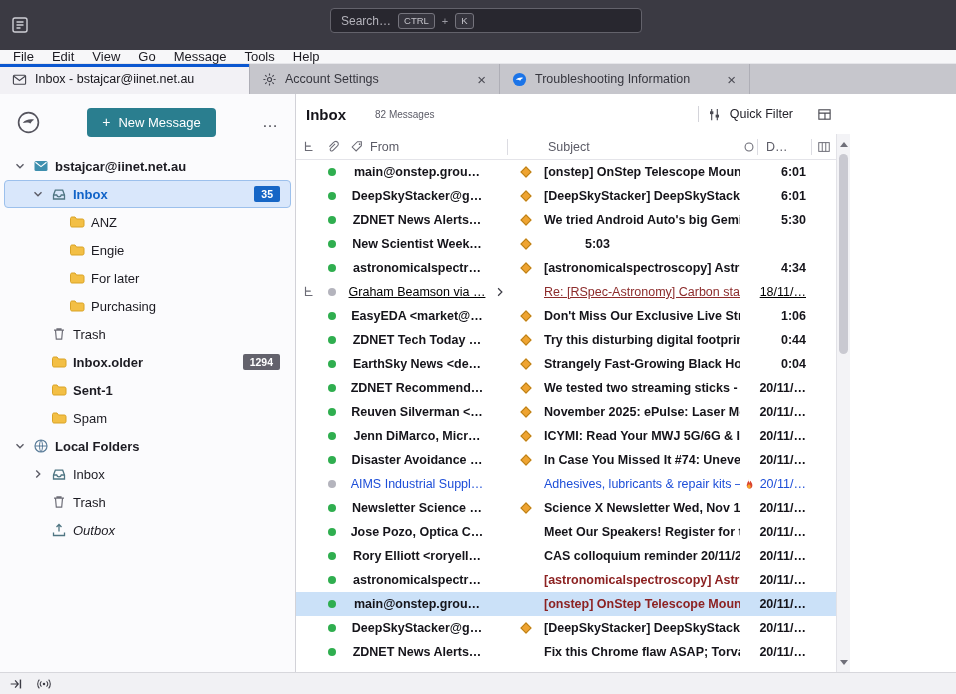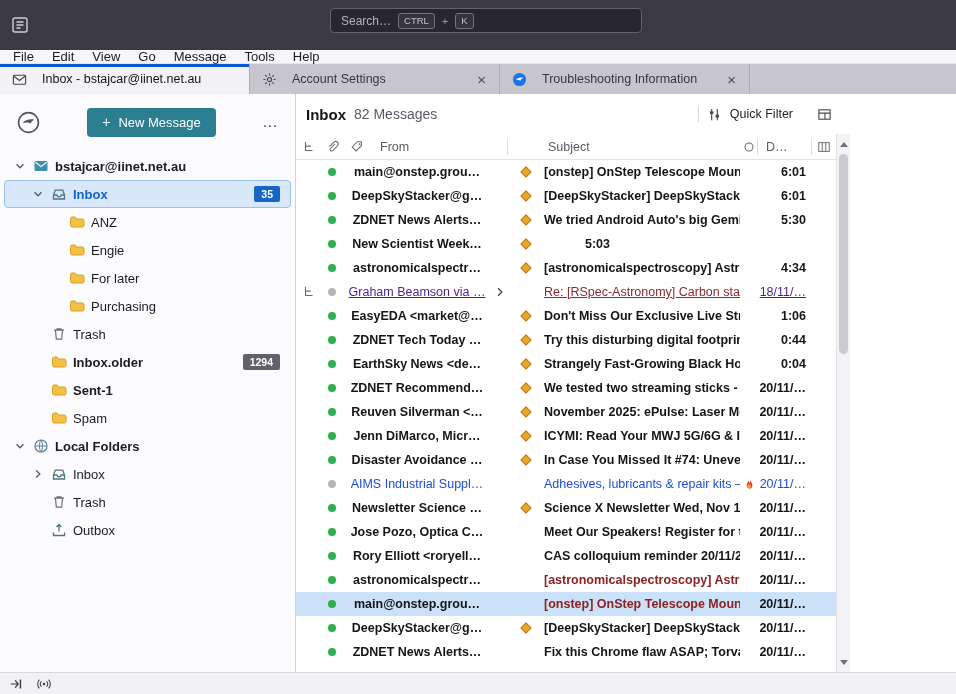--- a/index.html
+++ b/index.html
@@ -16,21 +16,21 @@
     color:#b4b3bb;font-size:12px}
   .kbd{border:1px solid #75747d;border-radius:3px;padding:1px 5px;font-size:9.5px;color:#c3c2c9;background:#35343d;line-height:12px}
   .kbd-join{color:#9a99a2;font-size:11px}
 
   
   .menu-bar{height:14px;background:#f7f7f9;border-bottom:1px solid #e6e6ea;display:flex;align-items:center;padding-left:4px;flex:none}
   .menu-item{padding:0 9px;font-size:13px;color:#1c1b22;line-height:26px;cursor:default}
 
   
   .tab-bar{height:30px;background:#c6c6cc;display:flex;flex:none}
-  .tab{width:250px;flex:none;display:flex;align-items:center;gap:15px;padding:0 8px 0 12px;
+  .tab{width:250px;flex:none;display:flex;align-items:center;gap:8px;padding:0 8px 0 12px;
     border-right:1px solid #aeaeb6;font-size:12.5px;color:#36363e;position:relative;cursor:default}
   .tab.active{background:#f2f1f5;color:#15141a}
   .tab.active::before{content:"";position:absolute;left:0;top:0;right:0;height:3px;background:#0b57d0}
   .tab-icon{width:15px;height:15px;flex:none}
   .tab-icon svg{width:15px;height:15px;display:block}
   .tab-label{flex:1;white-space:nowrap;overflow:hidden;text-overflow:ellipsis}
   .tab-close{font-size:15px;color:#4c4c55;padding:0 5px;line-height:1}
 
   
   .main{flex:1;display:flex;min-height:0}
@@ -56,42 +56,42 @@
   .f-icon svg{width:16px;height:16px;display:block}
   .f-label{flex:1;white-space:nowrap;overflow:hidden}
   .badge{margin-right:10px;border-radius:2px;font-size:10.5px;color:#fff;padding:2px 7px;font-weight:bold}
   .badge.blue{background:#1666c6}
   .badge.gray{background:#63626c}
 
   
   .list-pane{width:555px;flex:none;background:#fff;border-left:1px solid #d2d2d8;display:flex;flex-direction:column;position:relative}
   .list-header{height:40px;flex:none;display:flex;align-items:center;padding:0 10px;gap:8px}
   .lh-title{font-size:15px;font-weight:bold}
-  .lh-count{font-size:14px;color:#5b5b66;margin-left:0}
+  .lh-count{font-size:10px;color:#5b5b66;margin-left:21px}
   .lh-spacer{flex:1}
   .lh-div{width:1px;height:16px;background:#d4d4da}
   .hicon svg{width:15px;height:15px;display:block}
   .lh-filter-label{font-size:12.5px;color:#24232b}
   .lh-pane-icon{margin-left:16px;margin-right:8px}
 
   .col-header{height:26px;flex:none;display:flex;align-items:center;border-bottom:1px solid #e4e4e9;
     margin-right:14px;font-size:12.5px;color:#5b5b66}
   .col-header .cicon svg{width:14px;height:14px;display:block}
-  .col-header .c-from{display:flex;align-items:center;gap:16px;padding-left:8px;text-align:left}
+  .col-header .c-from{display:flex;align-items:center;gap:6px;padding-left:8px;text-align:left}
   .col-header .c-exp{border-right:1px solid #dcdce2;height:16px}
   .col-header .c-subj{padding-left:4px}
   .col-header .c-ind{border-right:1px solid #dcdce2;height:16px}
   .col-header .c-date{text-align:left;padding-left:8px;border-right:1px solid #dcdce2;height:16px;line-height:16px}
 
   .rows{flex:1;margin-right:14px;overflow:hidden}
   .mrow{height:24px;display:flex;align-items:center;font-size:12.5px;color:#15141a;cursor:default}
   .mrow.unread .c-from,.mrow.unread .c-subj,.mrow.unread .c-date{font-weight:bold}
   .mrow.selected{background:#cbe1f8}
   .mrow.read{color:#1d4ed8}
-  .mrow.thread .c-from,.mrow.thread .c-date{color:#4c1d95;text-decoration:underline}
+  .mrow.thread .c-from,.mrow.thread .c-date{color:#000000;text-decoration:underline}
   .mrow.thread .c-subj{color:#8c2b2b;text-decoration:underline}
   .c-subj.red{color:#8c2222}
 
   .c-thread{width:26px;flex:none;display:flex;justify-content:center;align-items:center}
   .c-thread svg{width:14px;height:14px;display:block}
   .c-dot{width:20px;flex:none;display:flex;justify-content:center;align-items:center}
   .c-from{width:150px;flex:none;text-align:center;white-space:nowrap;overflow:hidden}
   .c-exp{width:16px;flex:none;display:flex;justify-content:center;align-items:center}
   .c-exp svg{width:12px;height:12px;display:block}
   .c-flag{width:36px;flex:none;display:flex;justify-content:center;align-items:center}
@@ -344,21 +344,21 @@
           <div class="frow" style="padding-left: 26px;">
     <span class="chev"></span>
     <span class="f-icon">
               <svg viewBox="0 0 16 16">
                 <path d="M3 4.2h10M6 4.2V2.8h4v1.4M4.5 4.2l.8 9h5.4l.8-9" stroke="#6d6d77" stroke-width="1.2" fill="none"></path>
               </svg>
             </span>
     <span class="f-label">Trash</span>
 
   </div>
-          <div class="frow" style="padding-left: 26px;">
+          <div class="frow" style="padding-left: 26px; font-style: italic;">
     <span class="chev"></span>
     <span class="f-icon">
               <svg viewBox="0 0 16 16">
                 <path d="M2.5 10.5v3h11v-3" stroke="#4f7582" fill="none" stroke-width="1.3"></path>
                 <path d="M8 2.5v7M5.5 5L8 2.5 10.5 5" stroke="#4f7582" fill="none" stroke-width="1.3"></path>
               </svg>
             </span>
     <span class="f-label">Outbox</span>
 
   </div>

